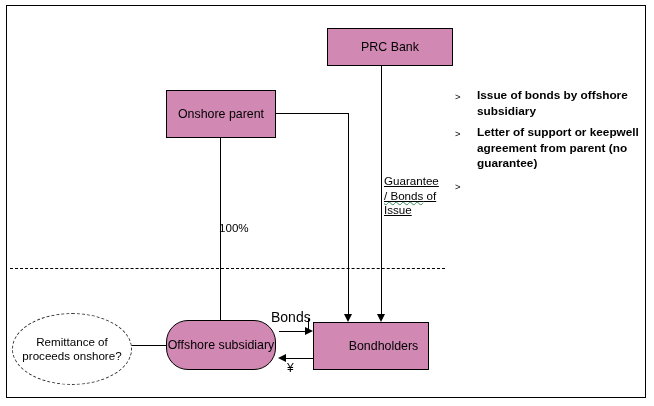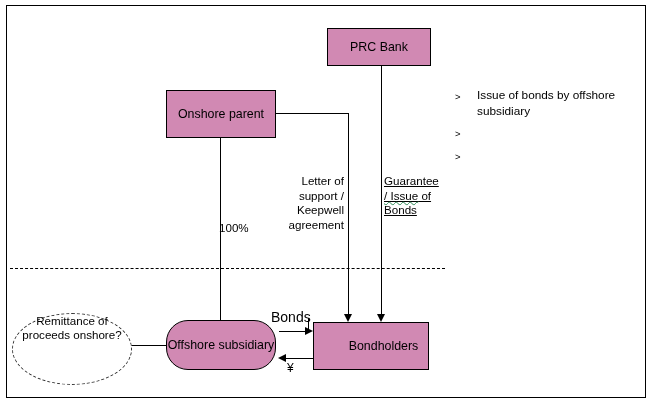--- a/index.html
+++ b/index.html
@@ -16,30 +16,30 @@
     font-size:12.6px;font-weight:bold;color:#000;letter-spacing:0.1px;
     white-space:nowrap;
   }
 
   
   .box{
     position:absolute;background:#d189b3;border:1.4px solid #000;
     box-sizing:border-box;display:flex;align-items:center;justify-content:center;
     text-align:center;font-size:12.4px;color:#000;line-height:15px;
   }
-  #box-prc{left:327px;top:28px;width:104px;height:38px;}
+  #box-prc{left:327px;top:28px;width:126px;height:38px;}
   #box-onshore{left:166px;top:90px;width:110px;height:48px;}
   #box-offshore{left:166px;top:320px;width:110px;height:50px;border-radius:22px;}
   #box-bondholders{left:313px;top:322px;width:116px;height:48px;padding-left:25px;}
 
   
   .ellipse{
     position:absolute;left:12px;top:313px;width:120px;height:72px;
     border:1.3px dashed #333;border-radius:50%;background:#fff;
-    display:flex;align-items:flex-start;justify-content:center;text-align:center;
+    display:flex;align-items:center;justify-content:center;text-align:center;
     font-size:11.6px;line-height:14px;color:#000;box-sizing:border-box;
   }
 
   
   .vline{position:absolute;width:0;border-left:1.3px solid #000;}
   .hline{position:absolute;height:0;border-top:1.3px solid #000;}
 
   
   #line-100{left:220px;top:138px;height:182px;}
   
@@ -101,21 +101,21 @@
   #lbl-bonds{left:271px;top:310px;font-size:14px;}
   #lbl-yen{left:287px;top:361px;font-size:12px;}
 
   
   .legend{position:absolute;left:455px;top:88px;width:190px;}
   .legend-item{display:flex;margin-bottom:6px;}
   .legend-marker{
     width:22px;flex:0 0 22px;font-size:9.5px;color:#000;
     line-height:15.5px;padding-top:1px;
   }
-  .legend-text{font-size:11.8px;line-height:15.5px;color:#000;}
+  .legend-text{font-size:11.8px;line-height:15.5px;color:#000;font-weight:bold;}
 </style>
 </head>
 <body>
 
 <div id="slide">
 
   <div class="outer-border"></div>
 
 
   <div class="vline" id="line-100"></div>
@@ -150,31 +150,31 @@
 
   <div class="box" id="box-bondholders">
     <span>Bondholders</span>
   </div>
 
   <div class="ellipse">
     <span>Remittance of proceeds onshore?</span>
   </div>
 
   <div class="lbl" id="lbl-100">100%</div>
-  <div class="lbl" id="lbl-support">Letter of support / Keepwell agreement</div>
-  <div class="lbl" id="lbl-gtee"><span>Guarantee</span><br><span class="squiggle">/ Issue</span><span> of Bonds</span></div>
+  <div class="lbl" id="lbl-gtee"><span>Guarantee</span><br><span class="squiggle">/ Bonds</span><span> of Issue</span></div>
   <div class="lbl" id="lbl-bonds">Bonds</div>
   <div class="lbl" id="lbl-yen">¥</div>
 
   <div class="legend">
     <div class="legend-item">
       <div class="legend-marker">&gt;</div>
       <div class="legend-text">Issue of bonds by offshore subsidiary</div>
     </div>
     <div class="legend-item">
       <div class="legend-marker">&gt;</div>
+      <div class="legend-text">Letter of support or keepwell agreement from parent (no guarantee)</div>
     </div>
     <div class="legend-item">
       <div class="legend-marker">&gt;</div>
     </div>
   </div>
 
 </div>
 
 </body></html>

